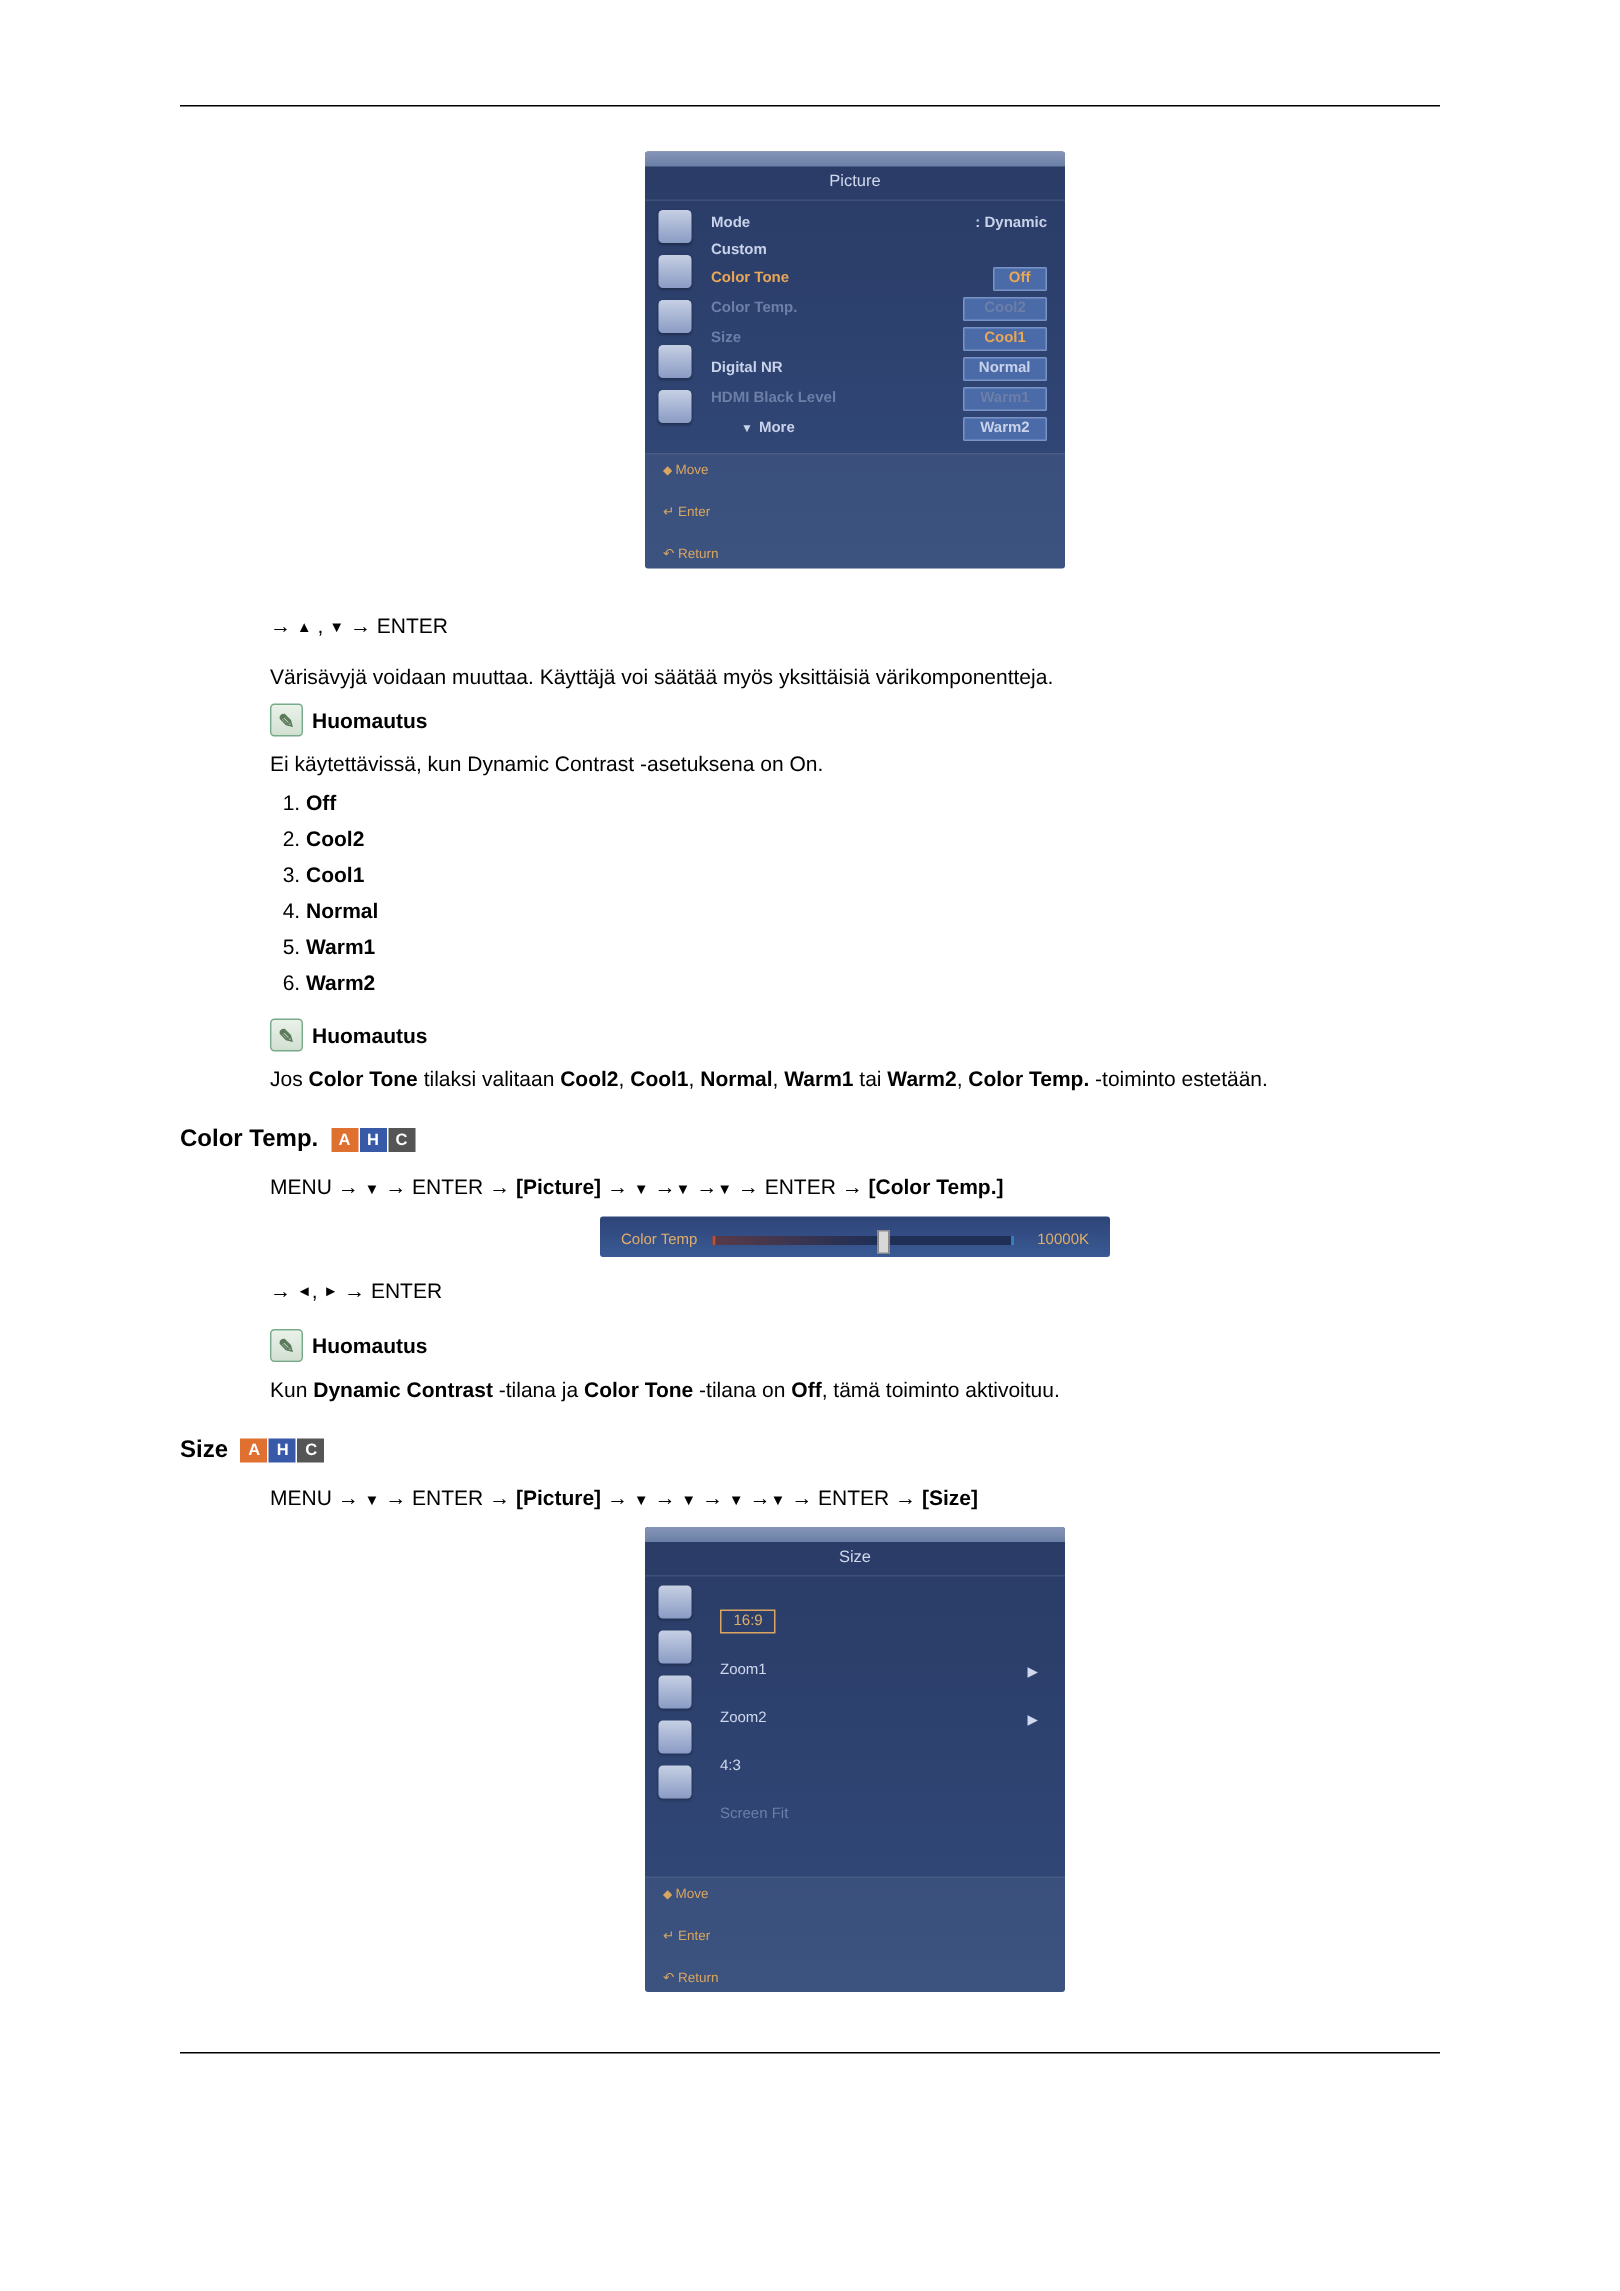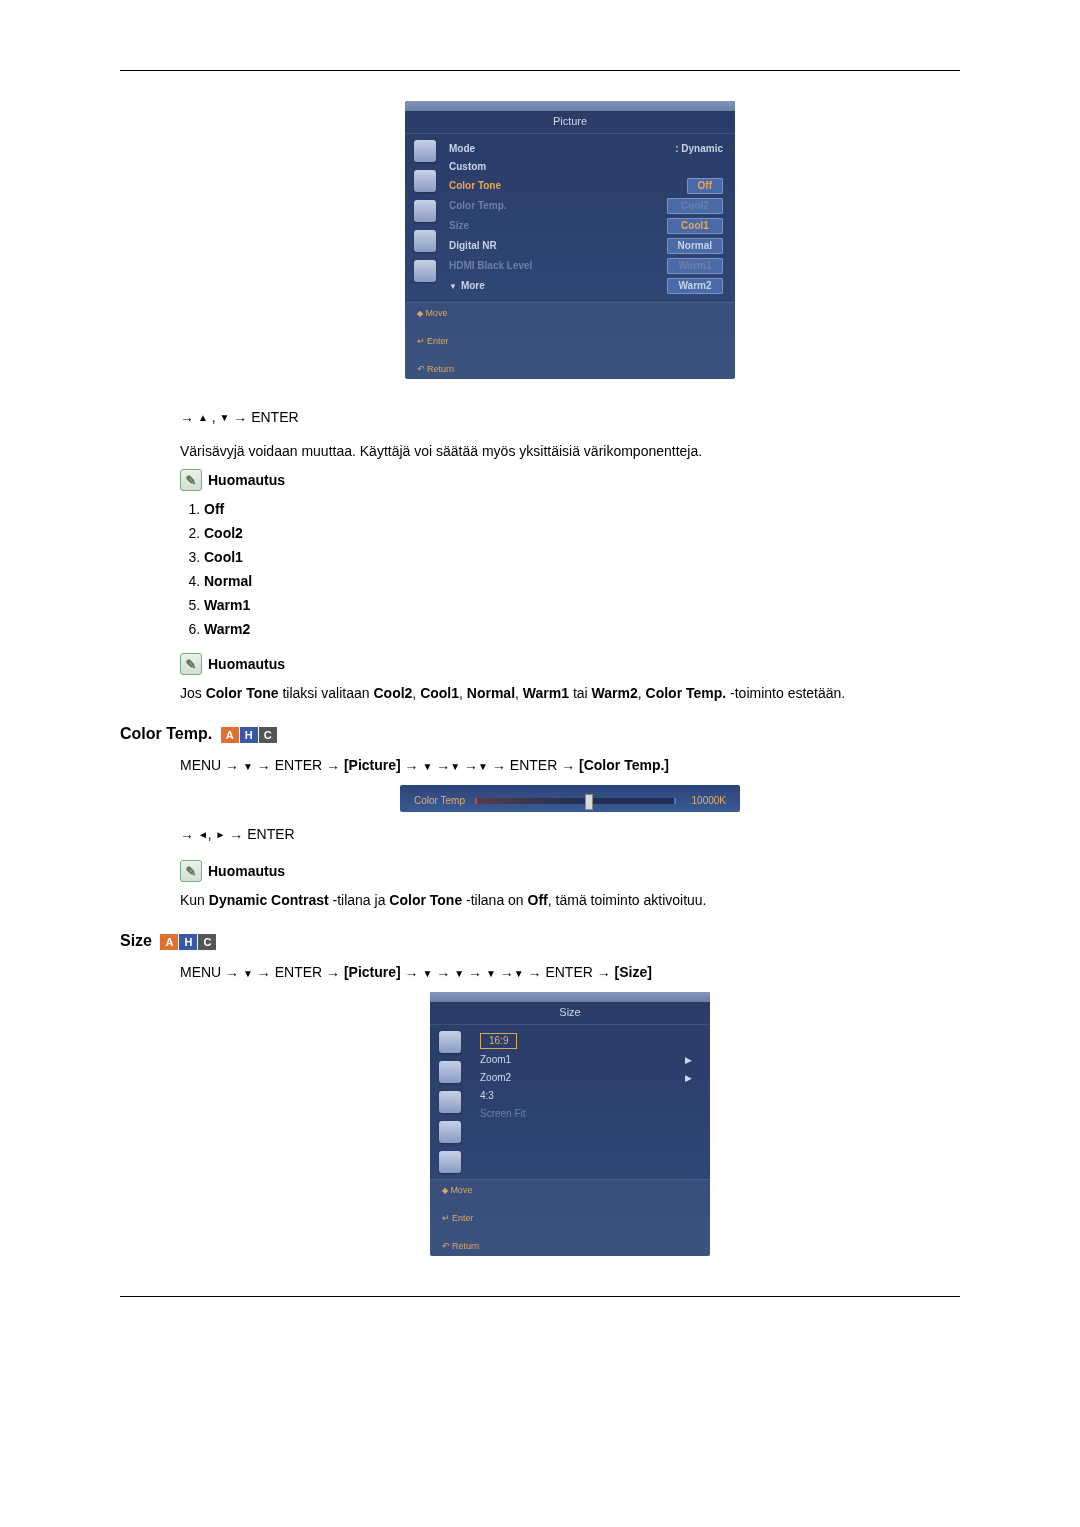--- a/index.html
+++ b/index.html
@@ -25,21 +25,21 @@
   .header-rule {
     border-top: 1px solid #000;
     margin: 0 0 30px 0;
   }
   .content {
     padding-left: 60px;
   }
 
   
   .osd {
-    width: 330px;
+    width: 280px;
     margin: 0 auto 30px auto;
     background: linear-gradient(#2a3b66, #324a7a);
     border-radius: 2px;
     font-size: 10px;
     color: #cfd8ee;
   }
   .osd-top {
     height: 10px;
     background: linear-gradient(#8595b8, #6b7fa6);
     border-radius: 2px 2px 0 0;
@@ -94,21 +94,21 @@
   }
   .osd-row.dim .value.box,
   .osd-row .value.box {
     background: #4a6aa8;
     border: 1px solid #7a93c6;
     padding: 0 10px;
     border-radius: 1px;
     min-width: 34px;
     text-align: center;
   }
-  .osd-row.more { color: #c8d2ea; }
+  .osd-row.more { color: #c8d2ea; margin-left: 20px; }
   .osd-row.more .arrow { font-size: 8px; margin-right: 4px; }
   .osd-foot {
     display: flex;
     justify-content: flex-end;
     gap: 18px;
     padding: 5px 12px;
     font-size: 9px;
     color: #d9a560;
     background: rgba(255,255,255,0.05);
     border-top: 1px solid rgba(255,255,255,0.08);
@@ -232,20 +232,21 @@
     border-radius: 2px;
     font-size: 10px;
     color: #cfd8ee;
   }
   .size-osd .sz-row {
     display: flex;
     justify-content: space-between;
     align-items: center;
     padding: 2px 10px;
     line-height: 14px;
+    margin-top: 14px;
   }
   .size-osd .sz-row.sel .label {
     border: 1px solid #d9a560;
     padding: 0 8px;
     color: #e0ae6a;
   }
   .size-osd .sz-row .arrow { color: #cfd8ee; font-size: 9px; }
   .size-osd .dim { color: #6c7fa8; text-align: right; }
 
   .footer-rule {
@@ -321,20 +322,21 @@
     <div class="nav-line">
       → <span class="tri-up"></span> , <span class="tri-down"></span> → <span>ENTER</span>
     </div>
 
     <p>Värisävyjä voidaan muuttaa. Käyttäjä voi säätää myös yksittäisiä värikomponentteja.</p>
 
     <div class="note-line">
       <span class="note-icon">✎</span>
       <span class="note-label">Huomautus</span>
     </div>
+    <p>Ei käytettävissä, kun Dynamic Contrast -asetuksena on On.</p>
 
     <ol class="tone-list">
       <li><span>Off</span></li>
       <li><span>Cool2</span></li>
       <li><span>Cool1</span></li>
       <li><span>Normal</span></li>
       <li><span>Warm1</span></li>
       <li><span>Warm2</span></li>
     </ol>
 

